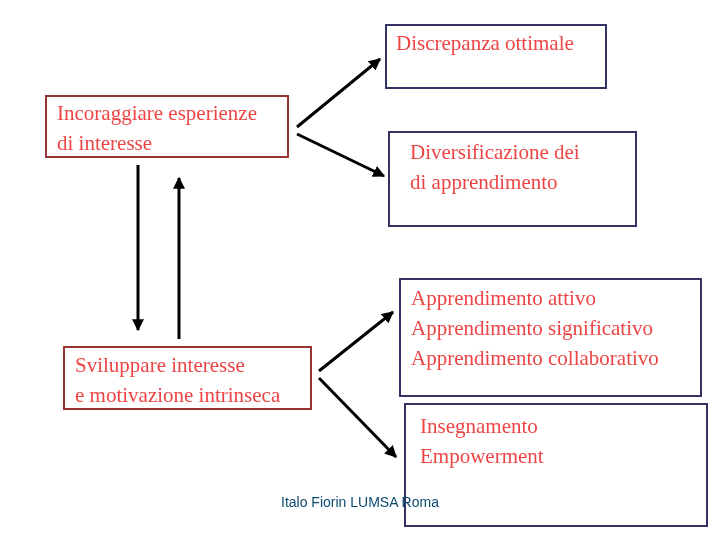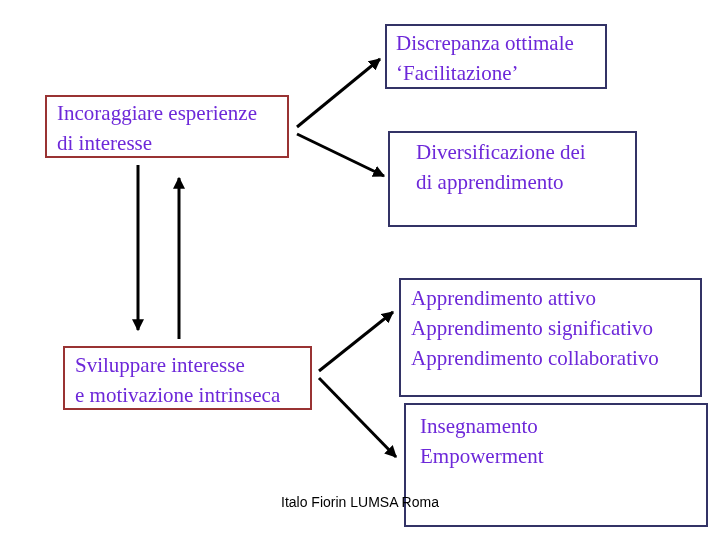--- a/index.html
+++ b/index.html
@@ -14,42 +14,42 @@
   .arrow-layer {
     position: absolute;
     left: 0; top: 0;
     width: 720px; height: 540px;
     pointer-events: none;
   }
   .box {
     position: absolute;
     background: #ffffff;
     box-sizing: border-box;
-    color: #6d28d9;
+    color: #ef4444;
     font-size: 21px;
     line-height: 30px;
   }
   .box .line { white-space: nowrap; }
   .box-red  { border: 2px solid #993333; }
   .box-blue { border: 2px solid #333366; }
 
   #box-discrepanza      { left: 385px; top: 24px;  width: 222px; height: 65px;  padding: 2px 0 0 9px; }
   #box-incoraggiare     { left: 45px;  top: 95px;  width: 244px; height: 63px;  padding: 1px 7px 0 10px; }
-  #box-diversificazione { left: 388px; top: 131px; width: 249px; height: 96px;  padding: 4px 0 0 26px; }
+  #box-diversificazione { left: 388px; top: 131px; width: 249px; height: 96px;  padding: 4px 0 0 20px; }
   #box-apprendimento    { left: 399px; top: 278px; width: 303px; height: 119px; padding: 3px 0 0 10px; }
   #box-sviluppare       { left: 63px;  top: 346px; width: 249px; height: 64px;  padding: 2px 0 0 10px; }
   #box-insegnamento     { left: 404px; top: 403px; width: 304px; height: 124px; padding: 6px 0 16px 14px; }
 
   .credit {
     position: absolute;
     left: 281px;
     top: 494px;
     font-family: "Liberation Sans", "DejaVu Sans", sans-serif;
     font-size: 14px;
-    color: #000000;
+    color: #0c4a6e;
     white-space: nowrap;
   }
 </style>
 </head>
 <body>
 
 <div class="slide">
 
   <svg class="arrow-layer" width="720" height="540" viewBox="0 0 720 540" xmlns="http://www.w3.org/2000/svg">
     <defs>
@@ -60,21 +60,20 @@
     <line x1="297" y1="127" x2="380" y2="59" stroke="#000000" stroke-width="3" marker-end="url(#ah)"></line>
     <line x1="297" y1="134" x2="384" y2="176" stroke="#000000" stroke-width="3" marker-end="url(#ah)"></line>
     <line x1="138" y1="165" x2="138" y2="330" stroke="#000000" stroke-width="3" marker-end="url(#ah)"></line>
     <line x1="179" y1="339" x2="179" y2="178" stroke="#000000" stroke-width="3" marker-end="url(#ah)"></line>
     <line x1="319" y1="371" x2="393" y2="312" stroke="#000000" stroke-width="3" marker-end="url(#ah)"></line>
     <line x1="319" y1="378" x2="396" y2="457" stroke="#000000" stroke-width="3" marker-end="url(#ah)"></line>
   </svg>
 
   <div class="box box-blue" id="box-discrepanza">
     <div class="line">Discrepanza ottimale</div>
-    <div class="line">‘Facilitazione’</div>
   </div>
 
   <div class="box box-red" id="box-incoraggiare">
     <div class="line">Incoraggiare esperienze</div>
     <div class="line">di interesse</div>
   </div>
 
   <div class="box box-blue" id="box-diversificazione">
     <div class="line">Diversificazione dei</div>
     <div class="line">di apprendimento</div>

